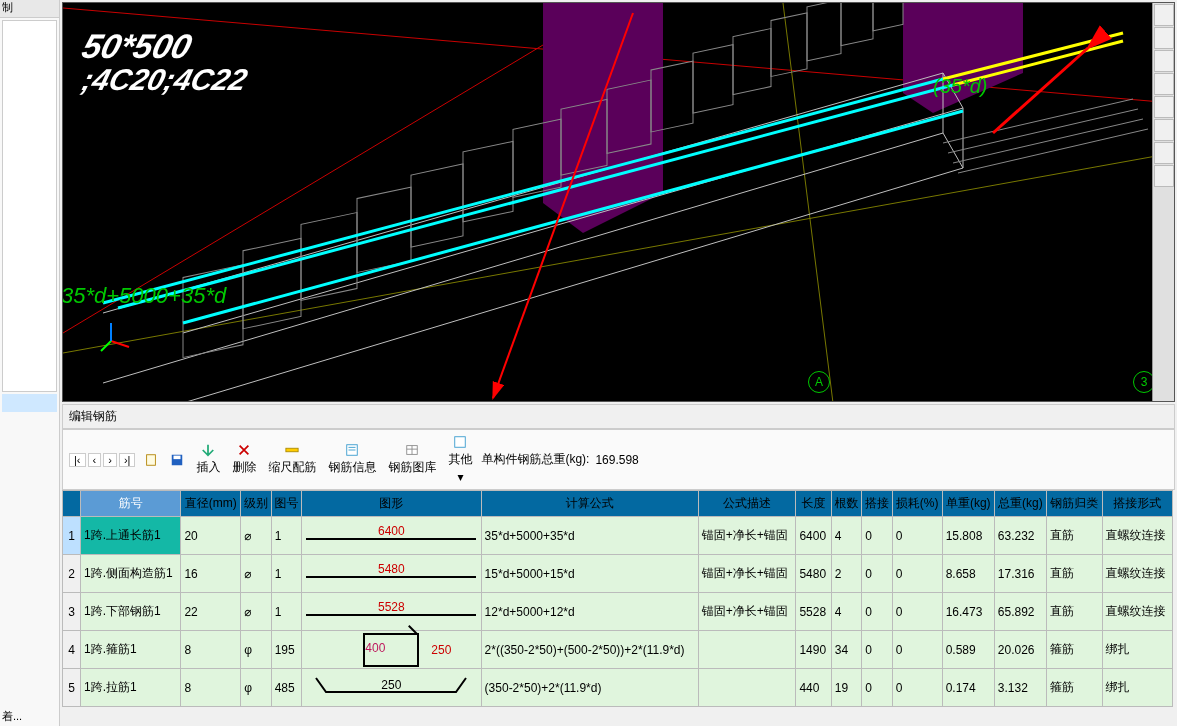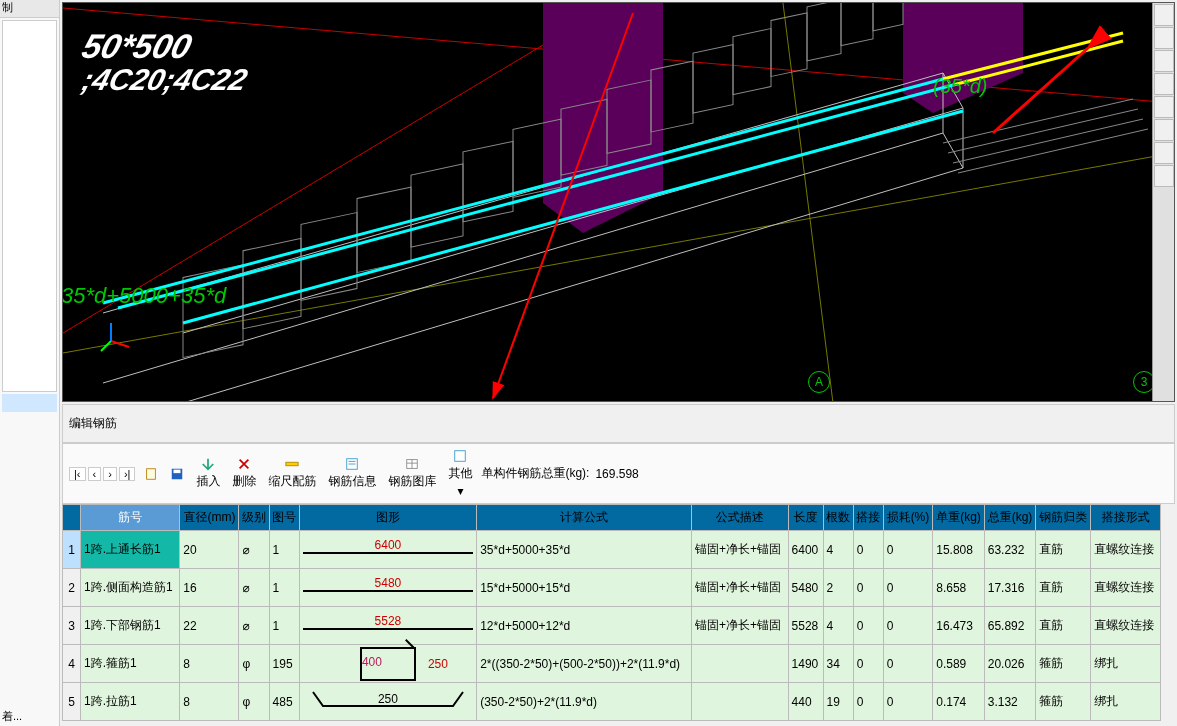--- a/index.html
+++ b/index.html
@@ -11,27 +11,27 @@
 .left-panel .highlight-row{height:18px;background:#cfe8ff;margin:0 2px;}
 .left-panel .bottom-txt{position:absolute;bottom:2px;left:2px;font-size:11px;}
 .main{flex:1;display:flex;flex-direction:column;}
 .viewport{height:400px;background:#000;position:relative;overflow:hidden;border:1px solid #555;margin:2px 2px 0 2px;}
 .viewport svg{position:absolute;top:0;left:0;}
 .label3d{position:absolute;color:#fff;font-family:Arial,sans-serif;font-weight:bold;font-style:italic;transform:skewX(-15deg);}
 .label-green{color:#00c800;font-family:Arial,sans-serif;font-weight:normal;font-style:italic;position:absolute;text-align:right;}
 .axis-circle{position:absolute;width:22px;height:22px;border:1px solid #00c800;border-radius:50%;color:#00c800;text-align:center;line-height:20px;font-size:12px;}
 .right-toolbar{position:absolute;right:0;top:0;width:22px;background:#e0e0e0;border-left:1px solid #999;height:400px;}
 .right-toolbar .tbtn{width:20px;height:22px;border:1px solid #bbb;margin:1px;background:#f0f0f0;}
-.panel-title{background:#f0f0f0;border:1px solid #ccc;padding:10px 6px;font-size:12px;margin:2px 2px 0 2px;}
+.panel-title{background:#f0f0f0;border:1px solid #ccc;padding:3px 6px;font-size:12px;margin:2px 2px 0 2px;}
 .toolbar{display:flex;align-items:center;gap:6px;padding:4px 6px;background:#fafafa;border:1px solid #ccc;margin:0 2px;font-size:12px;}
 .toolbar .nav{display:flex;gap:2px;}
 .toolbar .nav span{border:1px solid #ccc;padding:0 4px;background:#fff;cursor:pointer;font-size:11px;}
 .toolbar .tbtn{display:flex;align-items:center;gap:2px;cursor:pointer;padding:1px 3px;flex-direction:column;}
 .toolbar .ico{width:14px;height:14px;display:inline-block;}
-.table-container{margin:0 16px 2px 2px;overflow:auto;background:#d9f2d9;}
+.table-container{margin:0 4px 2px 2px;overflow:auto;background:#d9f2d9;}
 table{border-collapse:collapse;width:100%;font-size:12px;}
 th{background:#0369a1;border:1px solid #bbb;padding:4px 2px;font-weight:normal;text-align:center;white-space:nowrap;}
 th.active{background:#5b9bd5;color:#fff;}
 td{border:1px solid #bbb;padding:4px 3px;background:#e0f5dd;text-align:left;white-space:nowrap;}
 td.rownum{background:#f0f0f0;text-align:center;width:18px;}
 td.sel{background:#14b8a6;}
 tr.selrow td.rownum{background:#bde0ff;}
 .shape-cell{text-align:center;position:relative;height:38px;padding:0;}
 .shape-line{display:inline-block;width:170px;height:2px;background:#000;position:relative;}
 .shape-num{position:absolute;top:-14px;left:50%;transform:translateX(-50%);color:#c00;font-size:12px;}

